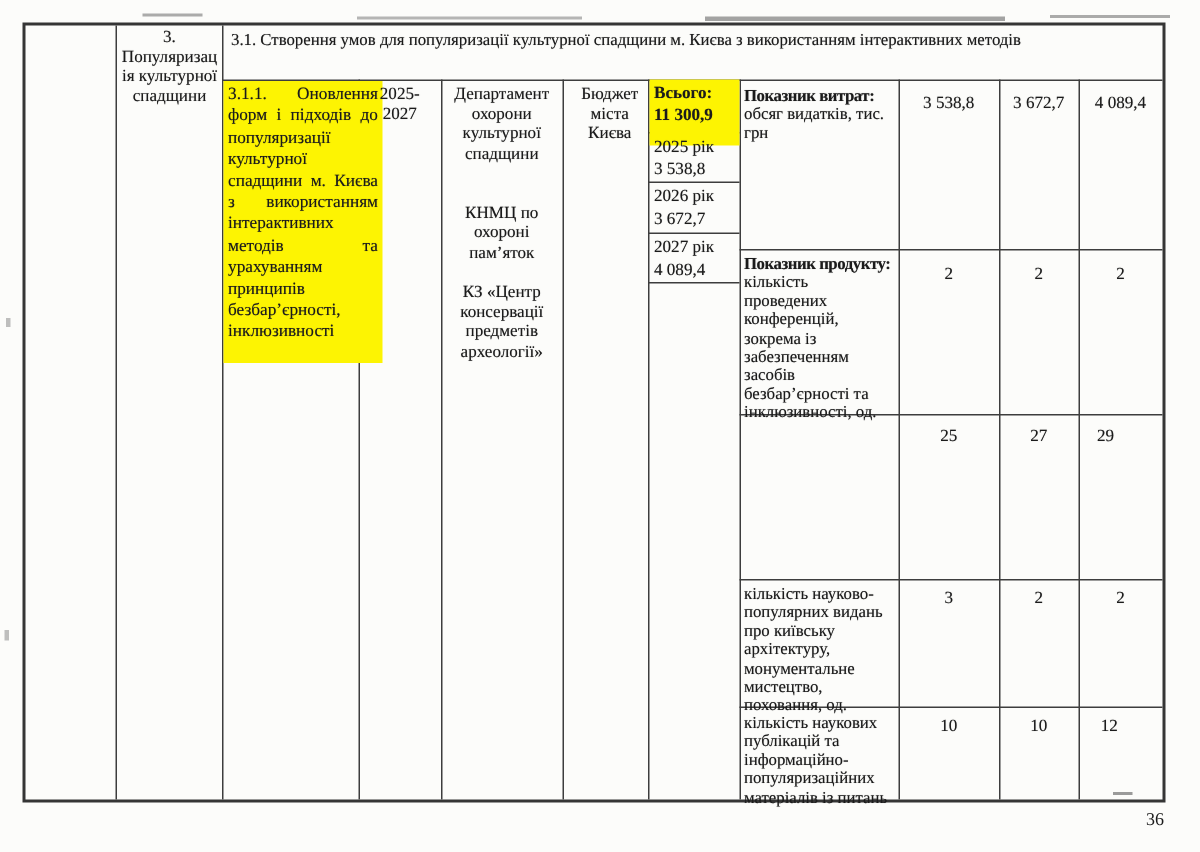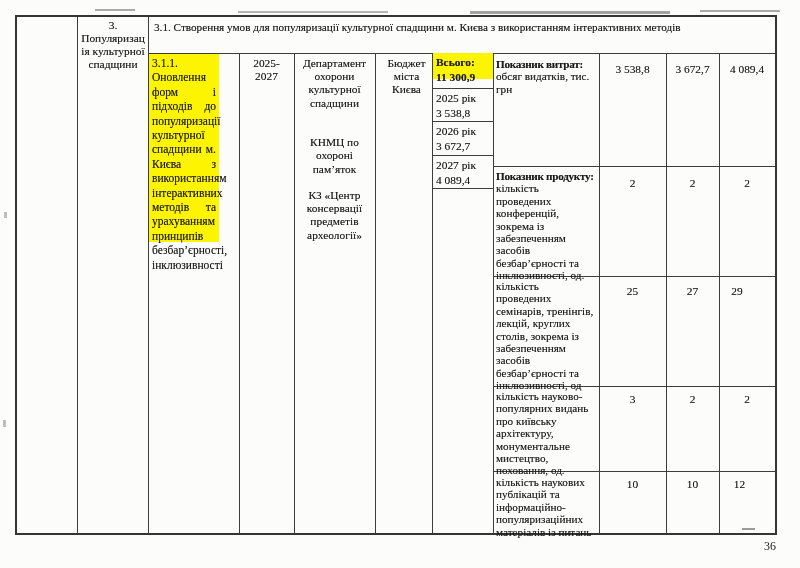--- a/index.html
+++ b/index.html
@@ -66,21 +66,21 @@
     <div class="hl" style="top:369px;left:476px;width:282px"></div>
     <div class="hl" style="top:454px;left:476px;width:282px"></div>
 
     <div class="cell pre ctr" style="left:61px;top:2px;width:70px">3.
 Популяризац
 ія культурної
 спадщини</div>
 
     <div class="cell hdr" style="left:137px;top:4px;width:616px">3.1. Створення умов для популяризації культурної спадщини м. Києва з використанням інтерактивних методів</div>
 
-    <div class="cell measure" style="left:132px;top:37px;width:70px;height:188px">3.1.1. Оновлення форм і підходів до популяризації культурної спадщини м. Києва з використанням інтерактивних методів та урахуванням принципів безбар’єрності, інклюзивності</div>
+    <div class="cell measure" style="left:132px;top:37px;width:106px;height:188px">3.1.1. Оновлення форм і підходів до популяризації культурної спадщини м. Києва з використанням інтерактивних методів та урахуванням принципів безбар’єрності, інклюзивності</div>
 
     <div class="cell pre ctr" style="left:222px;top:40px;width:55px">2025-
 2027</div>
 
     <div class="cell pre ctr" style="left:277px;top:40px;width:81px;line-height:13.2px">Департамент
 охорони
 культурної
 спадщини
 
 
@@ -90,21 +90,21 @@
 
 КЗ «Центр
 консервації
 предметів
 археології»</div>
 
     <div class="cell pre ctr" style="left:358px;top:40px;width:63px">Бюджет
 міста
 Києва</div>
 
-    <div class="cell yearcell totalcell" style="left:416px;top:36px;width:60px;height:26px">
+    <div class="cell yearcell totalcell" style="left:416px;top:36px;width:60px;height:44px">
       <div>Всього:</div>
       <div>11 300,9</div>
     </div>
     <div class="cell yearcell" style="left:416px;top:72px;width:60px;height:32px">
       <div>2025 рік</div>
       <div>3 538,8</div>
     </div>
     <div class="cell yearcell" style="left:416px;top:105px;width:60px;height:33px">
       <div>2026 рік</div>
       <div>3 672,7</div>
@@ -112,23 +112,20 @@
     <div class="cell yearcell" style="left:416px;top:139px;width:60px;height:32px">
       <div>2027 рік</div>
       <div>4 089,4</div>
     </div>
 
     <div class="cell desc" style="left:477px;top:39px;width:102px">
       <span class="b">Показник витрат:</span><span> обсяг видатків, тис. грн</span>
     </div>
     <div class="cell desc" style="left:477px;top:151px;width:102px">
       <span class="b">Показник продукту:</span><span> кількість проведених конференцій, зокрема із забезпеченням засобів безбар’єрності та інклюзивності, од.</span>
-    </div>
-    <div class="cell desc" style="left:477px;top:261px;width:102px">
-      <span class="b"></span><span>кількість проведених семінарів, тренінгів, лекцій, круглих столів, зокрема із забезпеченням засобів безбар’єрності та інклюзивності, од</span>
     </div>
     <div class="cell desc" style="left:477px;top:371px;width:102px">
       <span class="b"></span><span>кількість науково-популярних видань про київську архітектуру, монументальне мистецтво, поховання, од.</span>
     </div>
     <div class="cell desc" style="left:477px;top:457px;width:102px">
       <span class="b"></span><span>кількість наукових публікацій та інформаційно-популяризаційних матеріалів із питань</span>
     </div>
 
     <div class="val" style="left:582px;top:46px;width:67px">3 538,8</div>
     <div class="val" style="left:649px;top:46px;width:53px">3 672,7</div>

